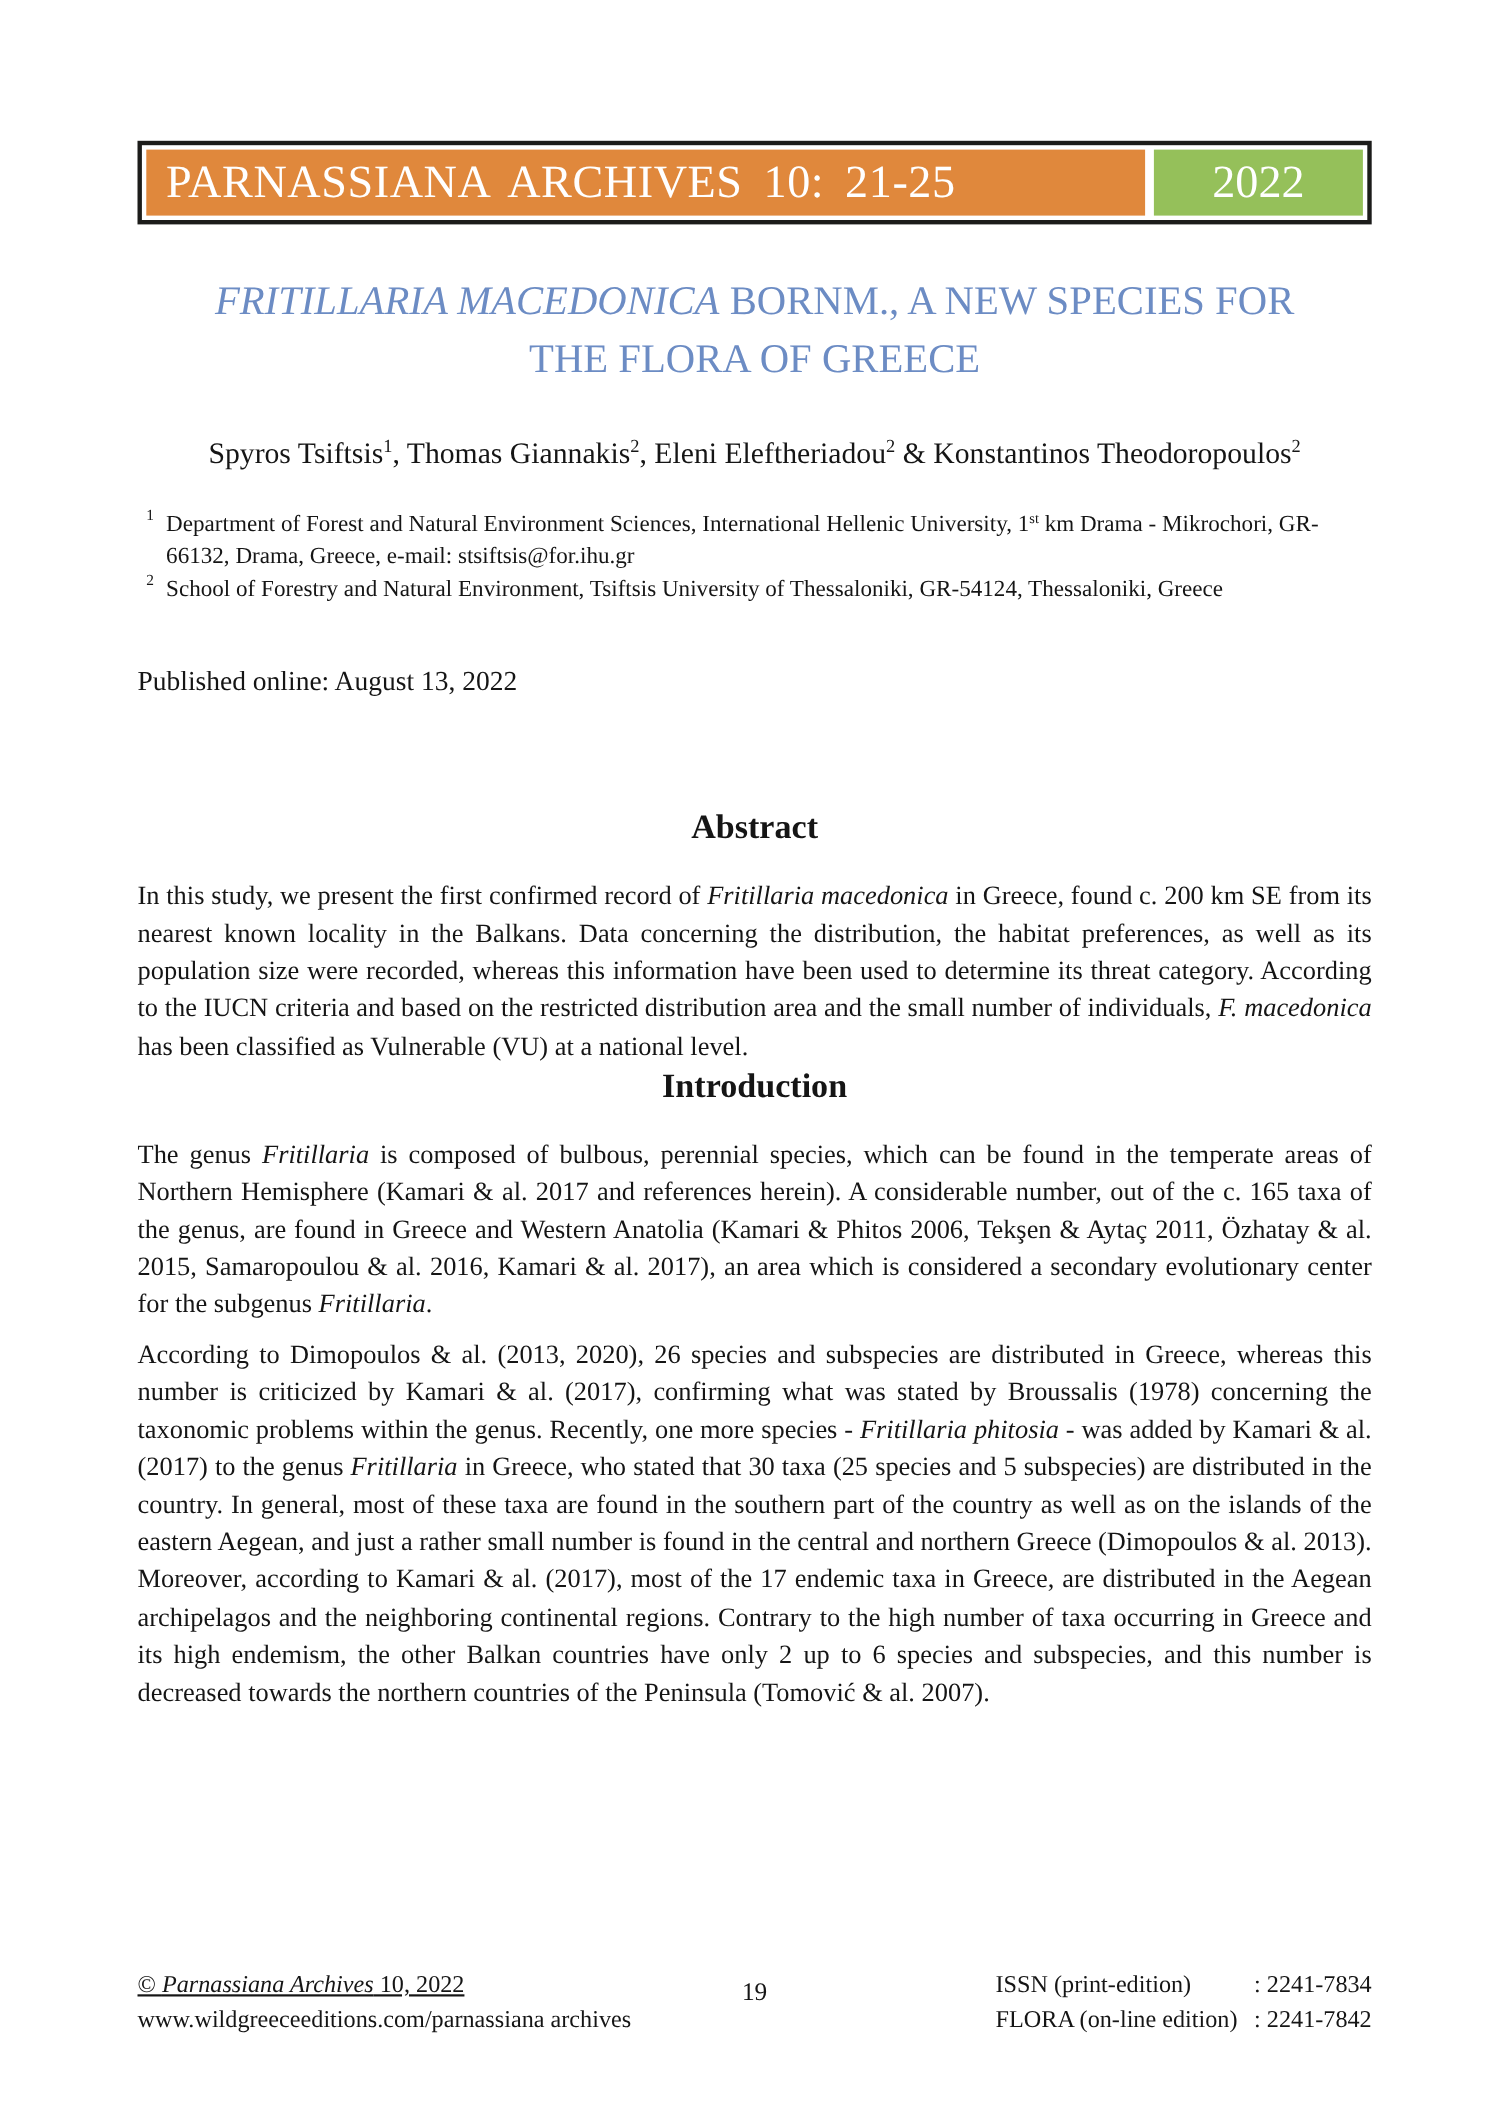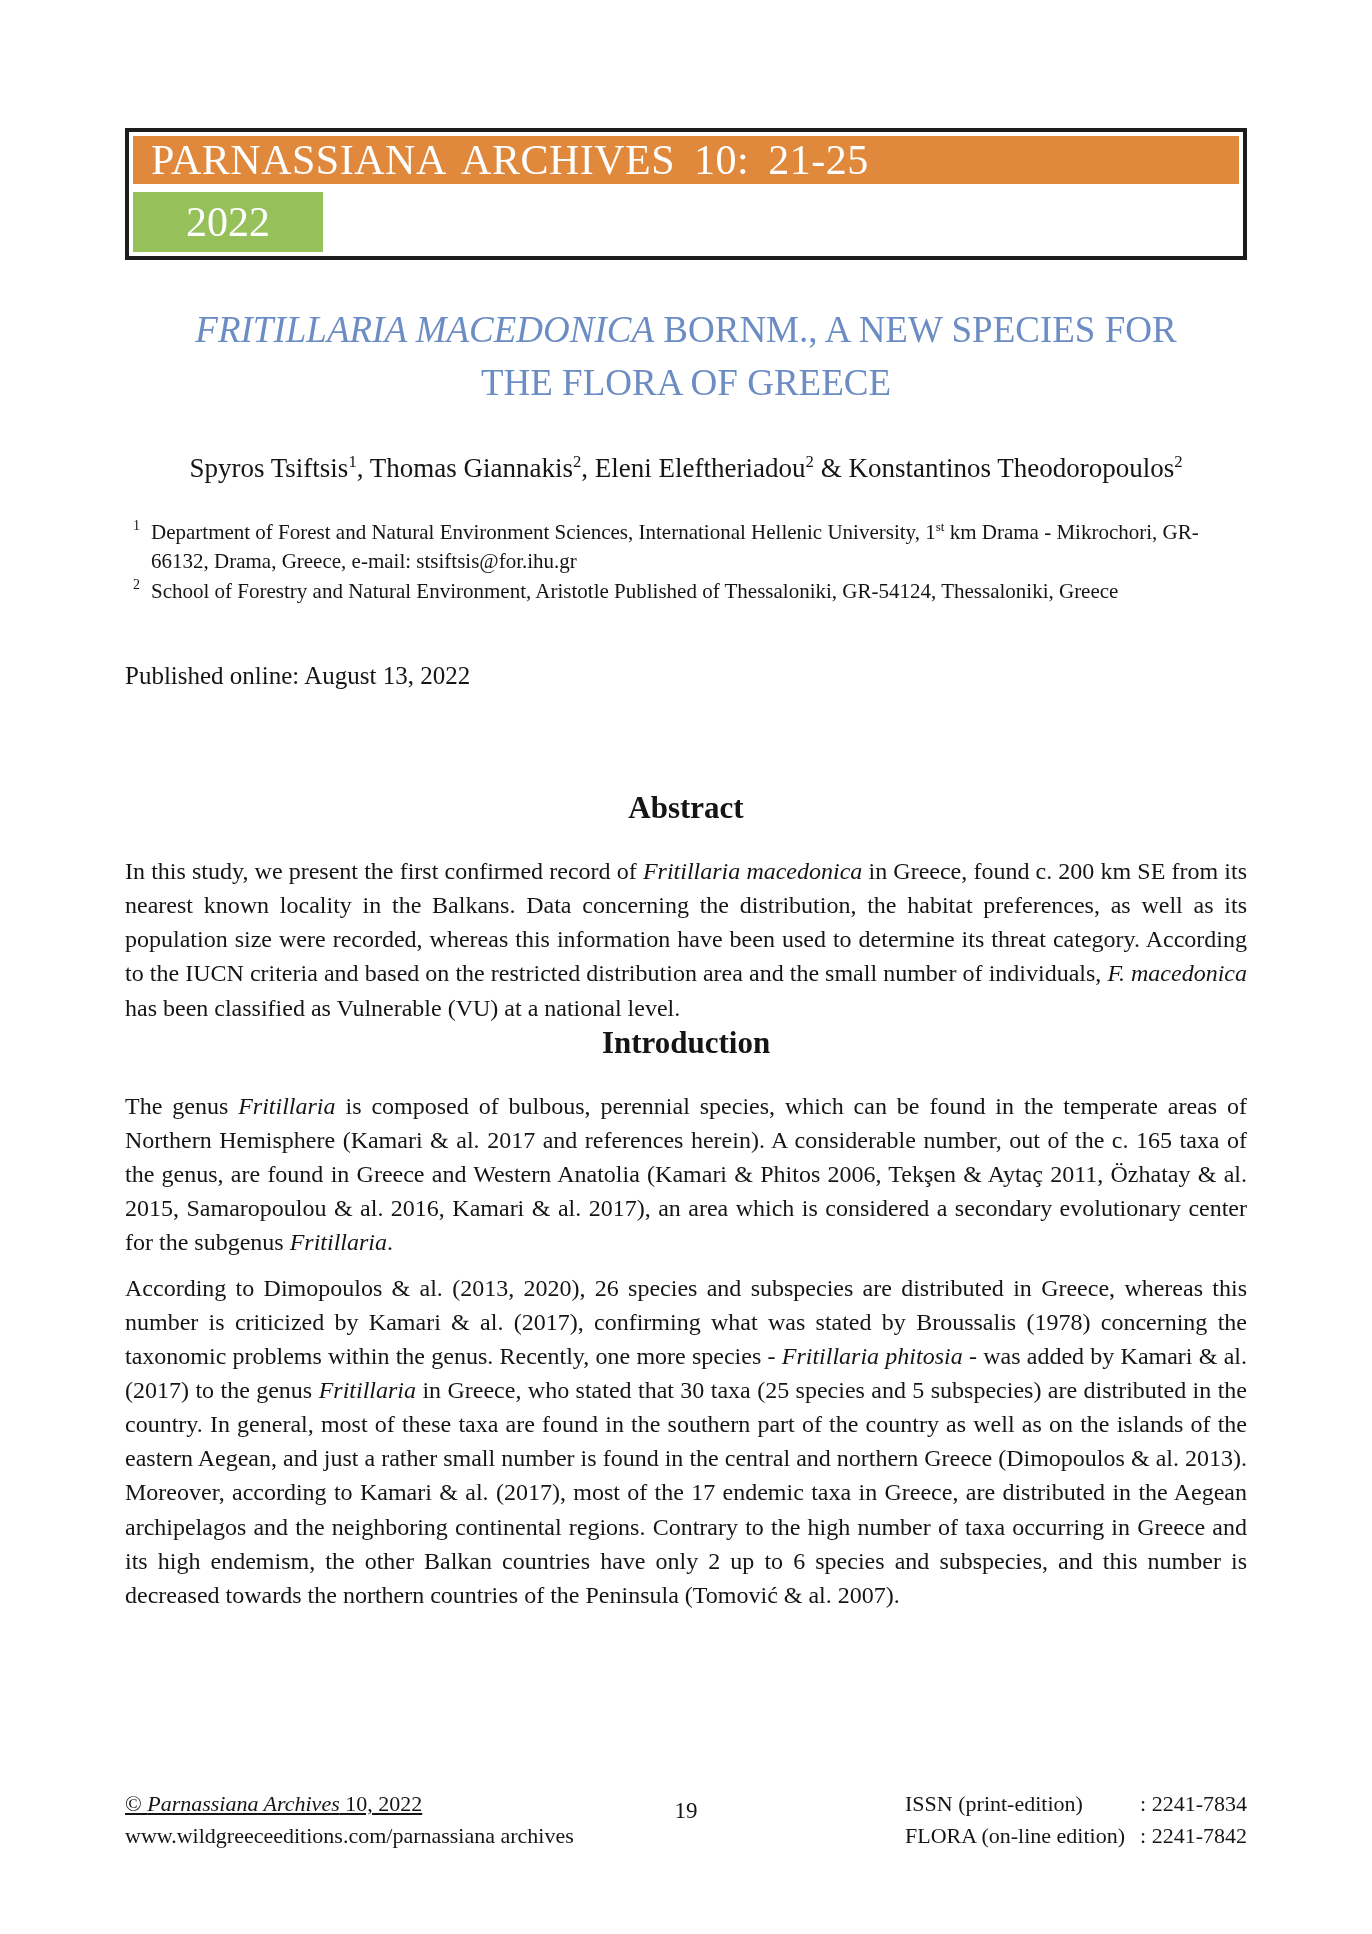--- a/index.html
+++ b/index.html
@@ -115,41 +115,41 @@
     text-align: center;
     font-size: 23px;
   }
 </style>
 </head>
 <body>
 
 <div class="page">
   <div class="content">
 
-    <div class="banner-frame" style="border-color: rgb(28, 28, 26); flex-direction: column;">
+    <div class="banner-frame" style="border-color: rgb(28, 28, 26);">
       <div class="banner-title-box" style="background-color: rgb(224, 136, 60); color: rgb(255, 255, 255);">
         <span>PARNASSIANA  ARCHIVES 10: 21-25</span>
       </div>
       <div class="banner-year-box" style="background-color: rgb(149, 192, 90); color: rgb(255, 255, 255);">
         <span>2022</span>
       </div>
     </div>
 
     <h1 class="article-title" style="font-weight: normal; color: rgb(108, 140, 196);"><span class="it">FRITILLARIA MACEDONICA</span><span> BORNM., A NEW SPECIES FOR</span><br><span>THE FLORA OF GREECE</span></h1>
 
     <div class="authors-line"><span>Spyros Tsiftsis</span><span class="sup">1</span><span>, Thomas Giannakis</span><span class="sup">2</span><span>, Eleni Eleftheriadou</span><span class="sup">2</span><span> &amp; Konstantinos Theodoropoulos</span><span class="sup">2</span></div>
 
     <div class="affiliations">
       <div class="affil">
         <span class="affil-marker">1</span>
         <span><span>Department of Forest and Natural Environment Sciences, International Hellenic University, 1</span><span class="sup">st</span><span> km Drama - Mikrochori, GR-66132, Drama, Greece, e-mail: stsiftsis@for.ihu.gr</span></span>
       </div>
       <div class="affil">
         <span class="affil-marker">2</span>
-        <span><span>School of Forestry and Natural Environment, Aristotle Published of Thessaloniki, GR-54124, Thessaloniki, Greece</span></span>
+        <span><span>School of Forestry and Natural Environment, Tsiftsis University of Thessaloniki, GR-54124, Thessaloniki, Greece</span></span>
       </div>
     </div>
 
     <div class="published-line">Published online: August 13, 2022</div>
 
     <div class="section-heading abstract-heading">Abstract</div>
 
     <p class="body-par"><span>In this study, we present the first confirmed record of </span><span class="it">Fritillaria macedonica</span><span> in Greece, found c. 200 km SE from its nearest known locality in the Balkans. Data concerning the distribution, the habitat preferences, as well as its population size were recorded, whereas this information have been used to determine its threat category. According to the IUCN criteria and based on the restricted distribution area and the small number of individuals, </span><span class="it">F. macedonica</span><span> has been classified as Vulnerable (VU) at a national level.</span></p>
 
 

